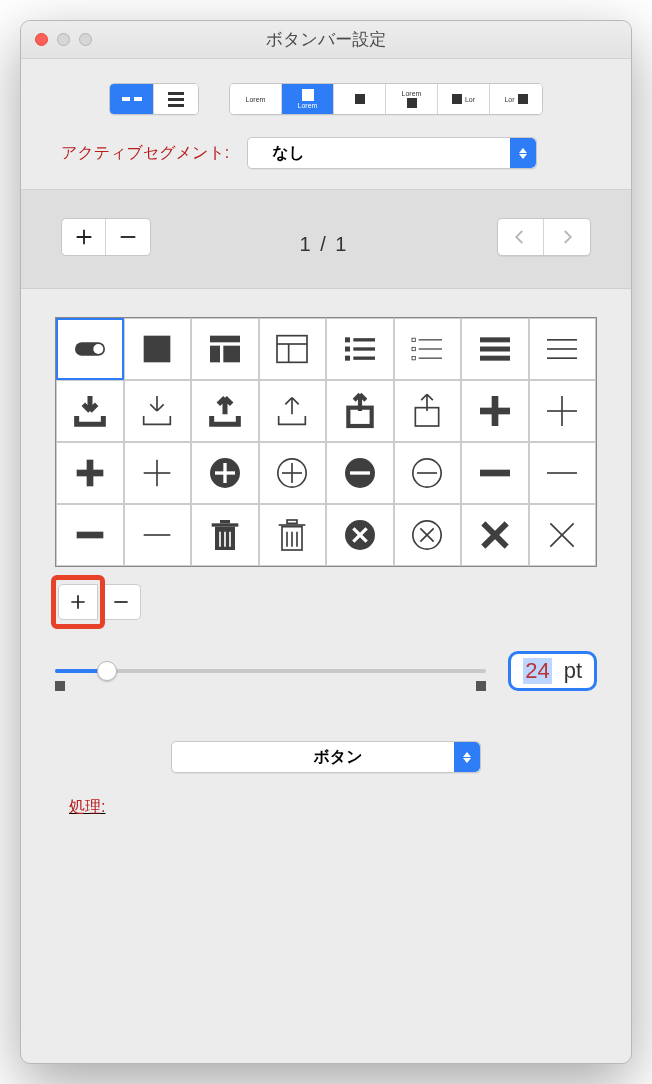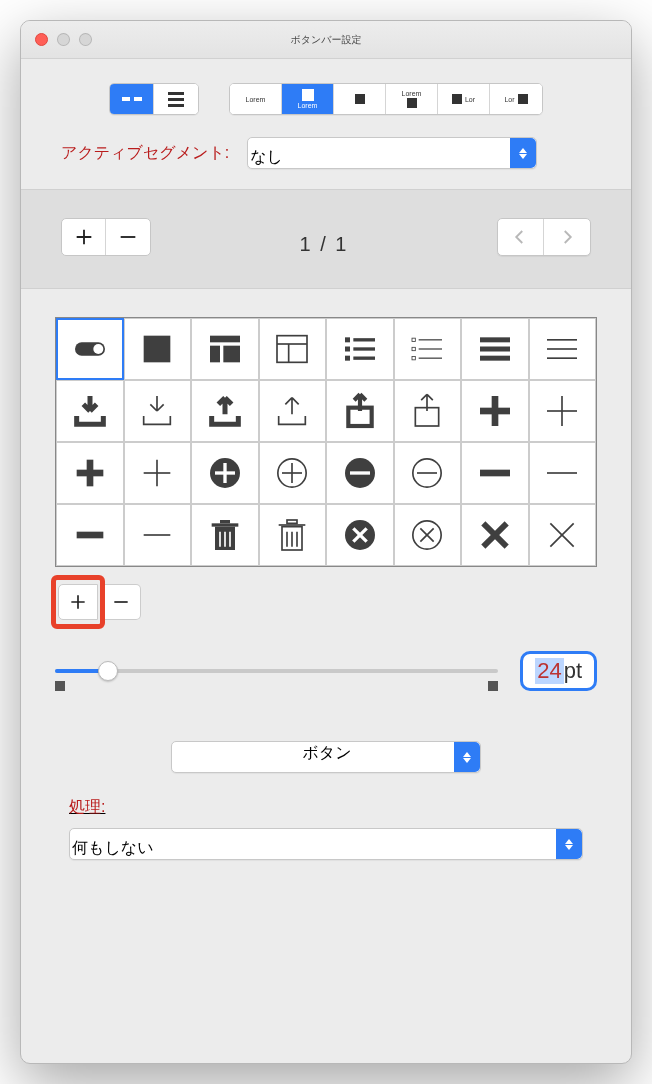--- a/index.html
+++ b/index.html
@@ -24,21 +24,21 @@
   .titlebar {
     height: 38px;
     background: linear-gradient(#ededed,#e3e3e3);
     border-bottom: 1px solid #d1d1d1;
     display:flex; align-items:center; position:relative;
   }
   .traffic { position:absolute; left:14px; display:flex; gap:9px; }
   .dot { width:13px; height:13px; border-radius:50%; border:0.5px solid rgba(0,0,0,0.15);}
   .dot.red{background:#ff5f57;border-color:#e1483f;}
   .dot.grey{background:#d6d6d6;}
-  .title { margin:0 auto; font-size:10px; color:#4a4a4a; }
+  .title { margin:0 auto; font-size:17px; color:#4a4a4a; }
   .content { padding: 0; }
   
   .row1 { padding: 24px 48px 14px; display:flex; gap:30px; align-items:center; justify-content:center;}
   .seg {
     display:flex; border:1px solid #c6c6c6; border-radius:5px; overflow:hidden; background:#fff;
     box-shadow:0 1px 0 rgba(0,0,0,0.04);
   }
   .seg .btn {
     height:30px; width:44px; display:flex;align-items:center;justify-content:center;
     border-right:1px solid #d5d5d5; background:#fff;
@@ -49,22 +49,23 @@
   .seg2 .btn.active{ background:#2e7cf6; color:#fff;}
   .mini-sq{ width:10px;height:10px;background:#333; }
   .mini-sqw{ width:12px;height:12px;background:#fff;border:1px solid #fff; }
   .dash{ width:20px;height:0;border-top:4px dashed #fff;}
   .bars3{ width:16px; display:flex;flex-direction:column;gap:3px;}
   .bars3 span{height:3px;background:#333;}
   .row-label { padding: 8px 40px 20px; display:flex; align-items:center; gap:18px;}
   .lbl { font-size:16px; color:#b91c1c;}
   .select {
     flex:1; max-width:290px; height:32px; background:#fff; border:1px solid #c8c8c8; border-radius:5px;
-    display:flex; align-items:flex-end; padding:0 0 0 2px; font-size:16px; position:relative;
+    display:flex; align-items:center; padding:0 0 0 24px; font-size:16px; position:relative;
     box-shadow: 0 1px 1px rgba(0,0,0,0.05);
+    font-weight: bold;
   }
   .select .arrows{
     position:absolute; right:0; top:0; bottom:0; width:26px; border-radius:0 5px 5px 0;
     background:#2e7cf6; display:flex;flex-direction:column;align-items:center;justify-content:center;gap:1px;
   }
   .select .arrows::before,.select .arrows::after{
     content:"";width:0;height:0;border-left:4px solid transparent;border-right:4px solid transparent;
   }
   .select .arrows::before{border-bottom:5px solid #fff;}
   .select .arrows::after{border-top:5px solid #fff;}
@@ -105,28 +106,28 @@
   .slider-row{ padding: 26px 34px 10px; display:flex; align-items:center; gap:22px;}
   .slider{ flex:1; position:relative; height:32px; }
   .track{ position:absolute; left:0;right:0; top:14px; height:4px; background:#c9c9c9; border-radius:2px;}
   .track-fill{ position:absolute; left:0; width:12%; top:14px; height:4px; background:#2e7cf6; border-radius:2px;}
   .thumb{ position:absolute; left:12%; top:6px; width:20px;height:20px;background:#fff;border:1px solid #bbb;border-radius:50%; transform:translateX(-50%); box-shadow:0 1px 2px rgba(0,0,0,.2);}
   .tick{ position:absolute; width:10px;height:10px;background:#555; top:26px;}
   .tick.l{left:0;}
   .tick.r{right:0;}
   .size-badge{
     border:3px solid #2e7cf6; border-radius:10px; padding:4px 12px; background:#fff; font-size:22px;
-    color:#333; display:flex; gap:0;text-align:center;
+    color:#333; display:flex; gap:12px;text-align:center;
   }
   .size-badge .num{ color:#b33; background:#bcd6ff; padding:0 2px;}
   
   .bottom{ padding: 40px 48px 10px; }
   .select-center{ margin:0 auto 24px; max-width:310px;}
   .select-wide{ max-width:520px;}
-  .row-proc{ display:flex; align-items:center; gap:0; margin-bottom:10px;text-decoration:underline;}
+  .row-proc{ display:flex; align-items:center; gap:0; text-decoration:underline;}
 </style>
 </head>
 <body>
 
 <div class="window">
   <div class="titlebar">
     <div class="traffic">
       <div class="dot red"></div>
       <div class="dot grey"></div>
       <div class="dot grey"></div>
@@ -457,20 +458,16 @@
     </div>
 
     <div class="bottom">
       <div class="select select-center">
         <span style="margin:8px auto">ボタン</span>
         <div class="arrows"></div>
       </div>
       <div class="row-proc">
         <span class="lbl">処理:</span>
       </div>
-      <div class="select select-wide">
-        <span>何もしない</span>
-        <div class="arrows"></div>
-      </div>
     </div>
 
   </div>
 </div>
 
 </body></html>

